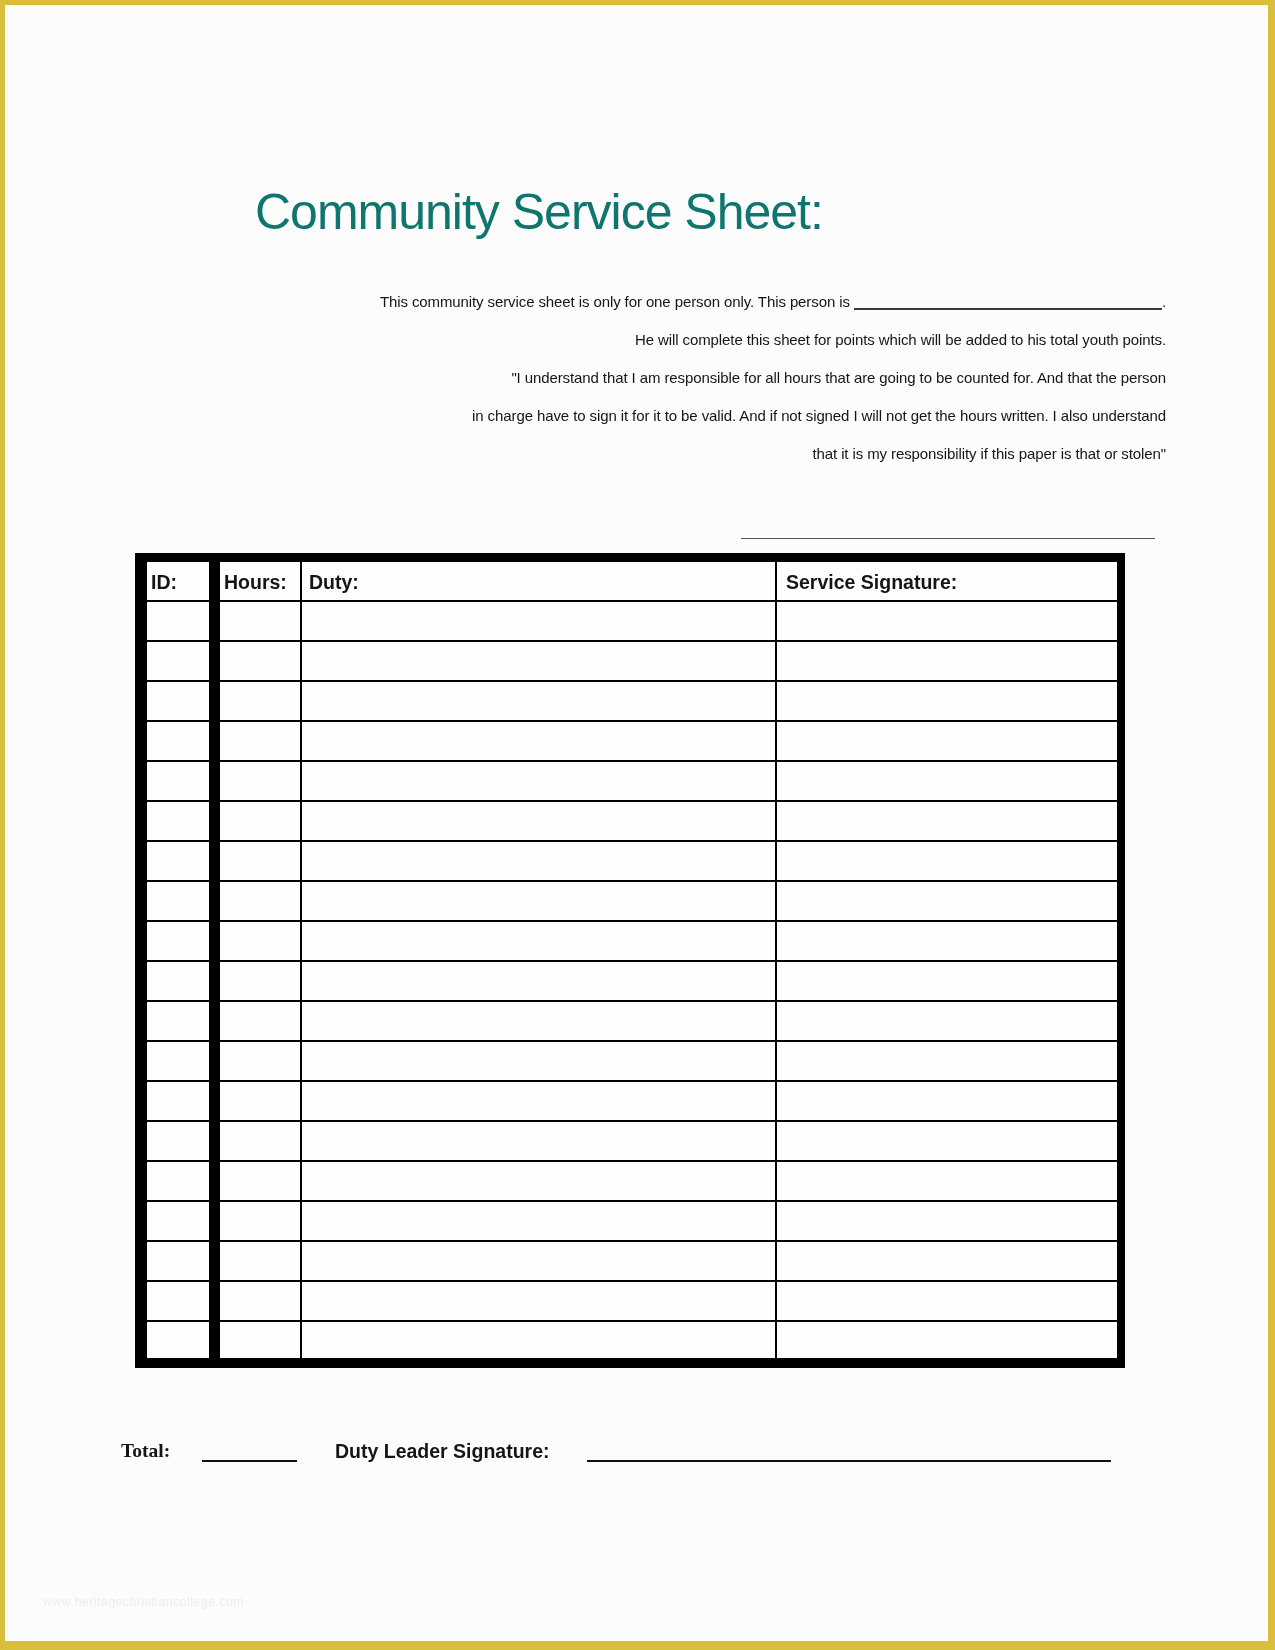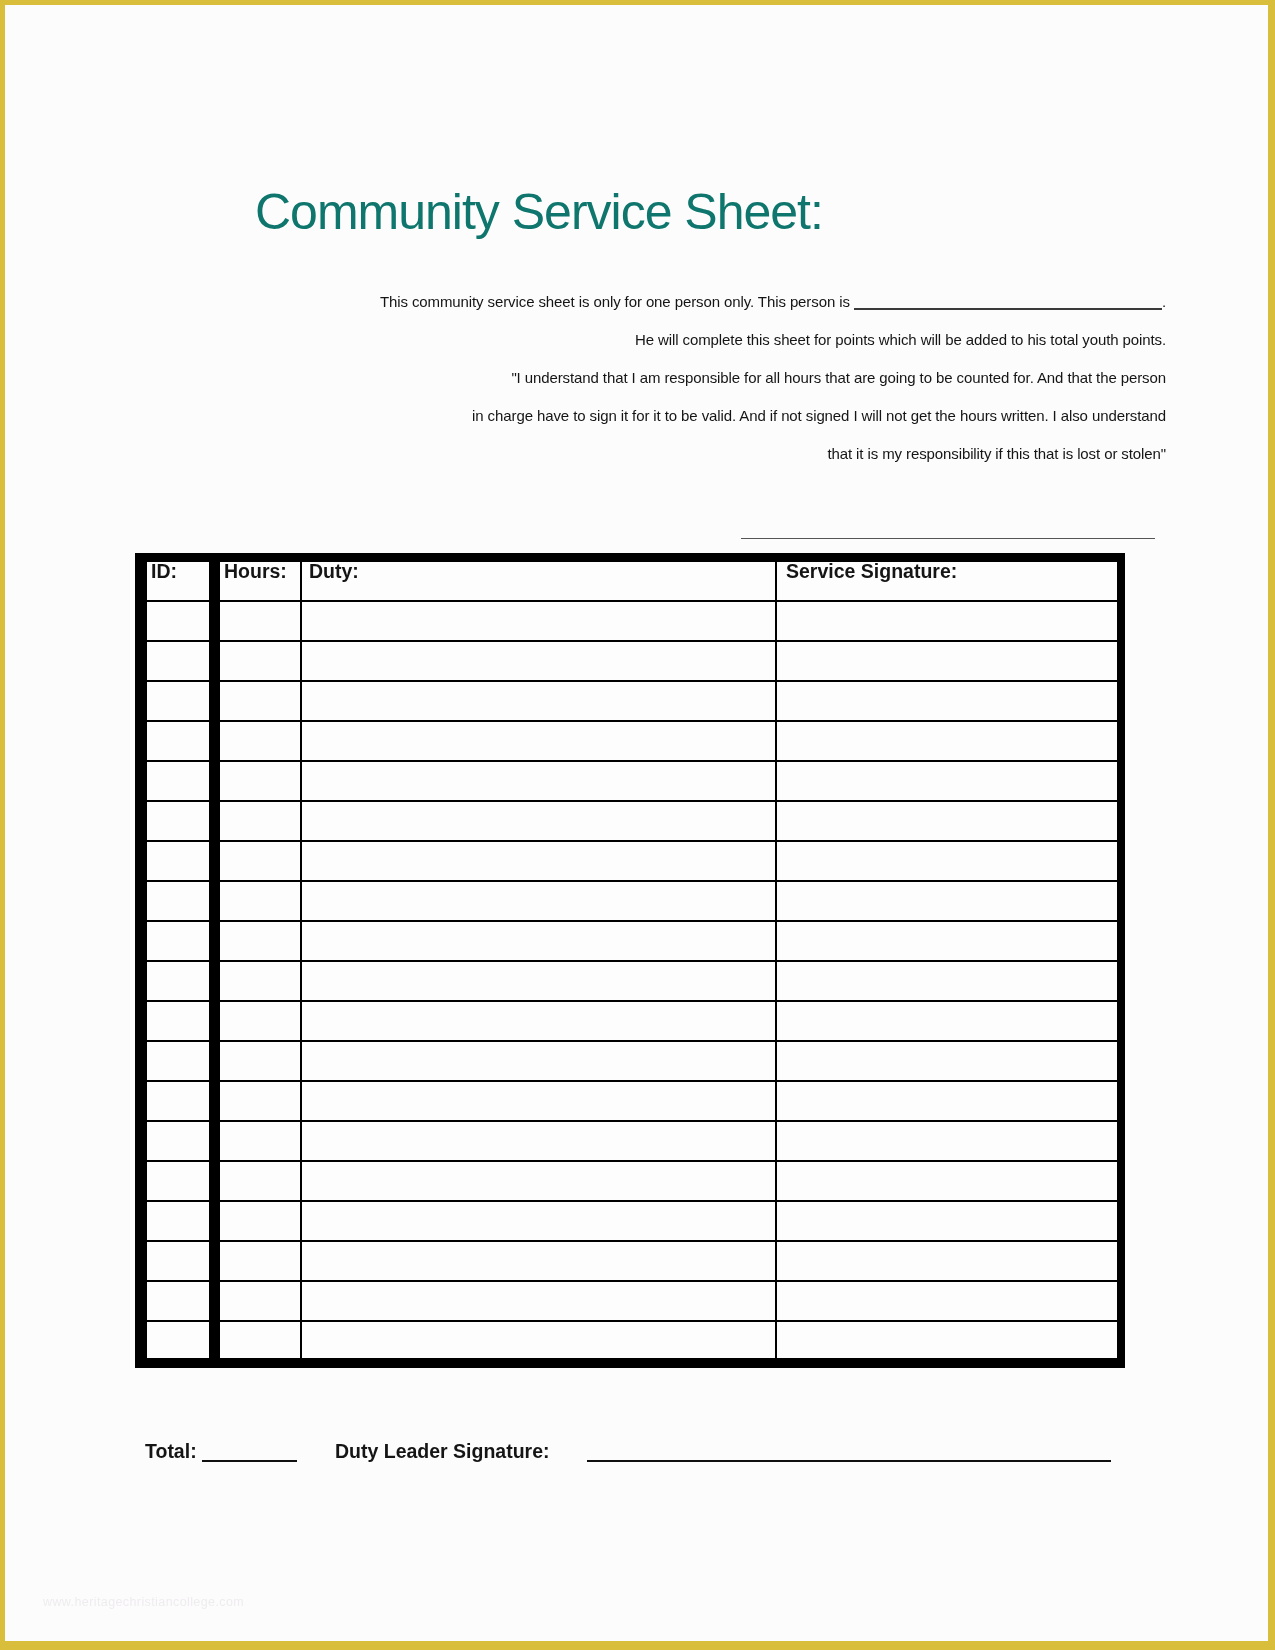--- a/index.html
+++ b/index.html
@@ -47,29 +47,29 @@
     grid-template-rows:40px repeat(18, 40px) 1fr;
     background:#fefdfe;
   }
   .cell { box-sizing:border-box; border-color:#000; }
   .cell.col1 { border-right:11px solid #000; }
   .cell.col2, .cell.col3 { border-right:2px solid #000; }
   .cell.hb { border-bottom:2px solid #000; }
   .hcell {
     display:flex; align-items:flex-end;
     font-weight:bold; font-size:19.5px;
-    padding:0 0 17px 4px; white-space:nowrap; overflow:hidden;
+    padding:0 0 6px 4px; white-space:nowrap; overflow:hidden;
   }
   .hcell.col3 { padding-left:7px; }
   .hcell.col4 { padding-left:9px; }
   .footer-row {
     position:absolute; left:0; top:1431px; width:100%; height:40px;
     font-size:19.5px; font-weight:bold;
   }
-  .total-label { position:absolute; left:140px; top:4px; }
+  .total-label { position:absolute; left:116px; top:4px;font-family:Liberation Serif, serif; }
   .total-blank {
     position:absolute; left:197px; top:3px; width:95px; height:21px;
     border-bottom:2.5px solid #101010;
   }
   .leader-label { position:absolute; left:330px; top:4px; white-space:nowrap; }
   .leader-blank {
     position:absolute; left:582px; top:3px; width:524px; height:21px;
     border-bottom:2.5px solid #101010;
   }
   .watermark {
@@ -83,21 +83,21 @@
 
 <div class="page">
 
   <h1 class="title">Community Service Sheet:</h1>
 
   <div class="intro">
     <div class="iline"><span>This community service sheet is only for one person only. This person is </span><span class="blank-inline"></span><span>.</span></div>
     <div class="iline">He will complete this sheet for points which will be added to his total youth points.</div>
     <div class="iline">"I understand that I am responsible for all hours that are going to be counted for. And that the person</div>
     <div class="iline">in charge have to sign it for it to be valid. And if not signed I will not get the hours written. I also understand</div>
-    <div class="iline">that it is my responsibility if this that is lost or stolen"</div>
+    <div class="iline">that it is my responsibility if this paper is that or stolen"</div>
   </div>
 
   <div class="ysig-label">Youth Signature:</div>
   <div class="ysig-line"></div>
 
   <div class="service-table" id="service-table">
       <div class="cell col1 hb hcell">ID:</div>
       <div class="cell col2 hb hcell">Hours:</div>
       <div class="cell col3 hb hcell">Duty:</div>
       <div class="cell col4 hb hcell">Service Signature:</div>

